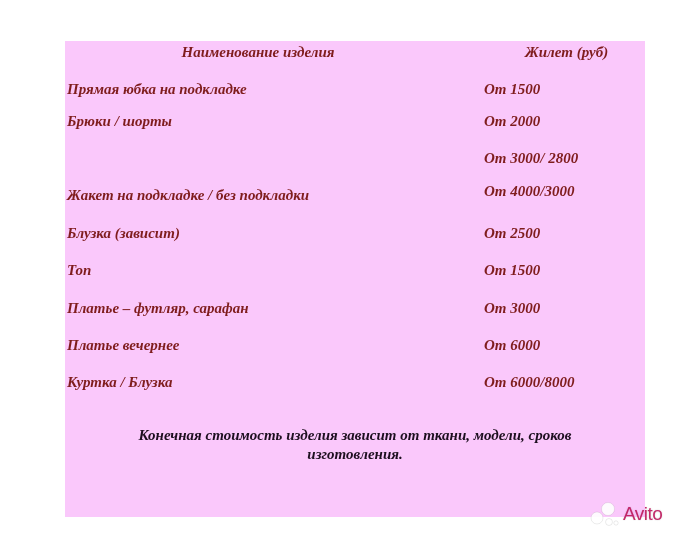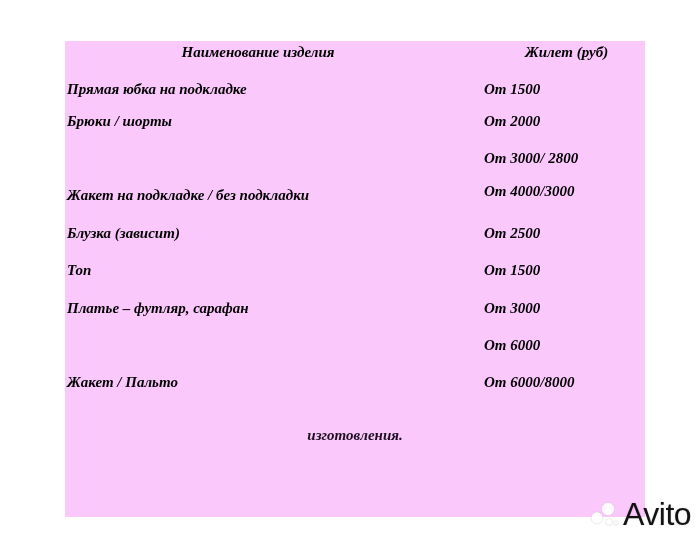--- a/index.html
+++ b/index.html
@@ -6,36 +6,36 @@
     body {
       width: 695px; height: 540px; background: #ffffff; position: relative; overflow: hidden;
       font-family: "Liberation Serif", "DejaVu Serif", serif;
     }
     .panel {
       position: absolute; left: 65px; top: 41px; width: 580px; height: 476px;
       background: #fac8fb;
     }
     .txt {
       position: absolute; font-weight: bold; font-style: italic; font-size: 15px;
-      color: #000000; white-space: nowrap; line-height: 18px;
+      color: #7f1d1d; white-space: nowrap; line-height: 18px;
     }
     .hdr-name { left: 108px; top: 2px; width: 170px; text-align: center; }
     .hdr-price { left: 460px; top: 2px; }
     .name { left: 2px; }
     .price { left: 419px; }
     .note {
       position: absolute; left: 20px; width: 540px; top: 385px; text-align: center;
       font-weight: bold; font-style: italic; font-size: 15px; line-height: 19px; color: #1d0f1f;
     }
     .avito {
       position: absolute; left: 588px; top: 497px; height: 34px; display: flex; align-items: center;
       opacity: 0.92;
     }
     .avito-word {
-      font-family: "Liberation Sans", "DejaVu Sans", sans-serif; font-size: 32px; color: #000000;
+      font-family: "Liberation Sans", "DejaVu Sans", sans-serif; font-size: 19px; color: #be185d;
       letter-spacing: -0.5px; margin-left: 3px;
       text-shadow: 0 0 2px rgba(0,0,0,0.18);
     }
   </style>
 </head>
 <body>
 
 <div class="panel">
   <div class="txt hdr-name">Наименование изделия</div>
   <div class="txt hdr-price">Жилет (руб)</div>
@@ -53,26 +53,28 @@
 
   <div class="txt name" style="top:183px">Блузка (зависит)</div>
   <div class="txt price" style="top:183px">От 2500</div>
 
   <div class="txt name" style="top:220px">Топ</div>
   <div class="txt price" style="top:220px">От 1500</div>
 
   <div class="txt name" style="top:258px">Платье – футляр, сарафан</div>
   <div class="txt price" style="top:258px">От 3000</div>
 
+  <div class="txt name" style="top:295px">Платье вечернее</div>
   <div class="txt price" style="top:295px">От 6000</div>
 
-  <div class="txt name" style="top:332px">Жакет / Пальто</div>
+  <div class="txt name" style="top:332px">Куртка / Блузка</div>
   <div class="txt price" style="top:332px">От 6000/8000</div>
 
   <div class="note">
+    <div>Конечная стоимость изделия зависит от ткани, модели, сроков</div>
     <div>изготовления.</div>
   </div>
 </div>
 
 <div class="avito">
   <svg width="32" height="26" viewBox="0 0 32 26">
     <g fill="#ffffff" stroke="rgba(0,0,0,0.15)" stroke-width="0.6">
       <circle cx="20" cy="8" r="6.5"></circle>
       <circle cx="9" cy="17" r="6"></circle>
       <circle cx="21" cy="21" r="3.5"></circle>

